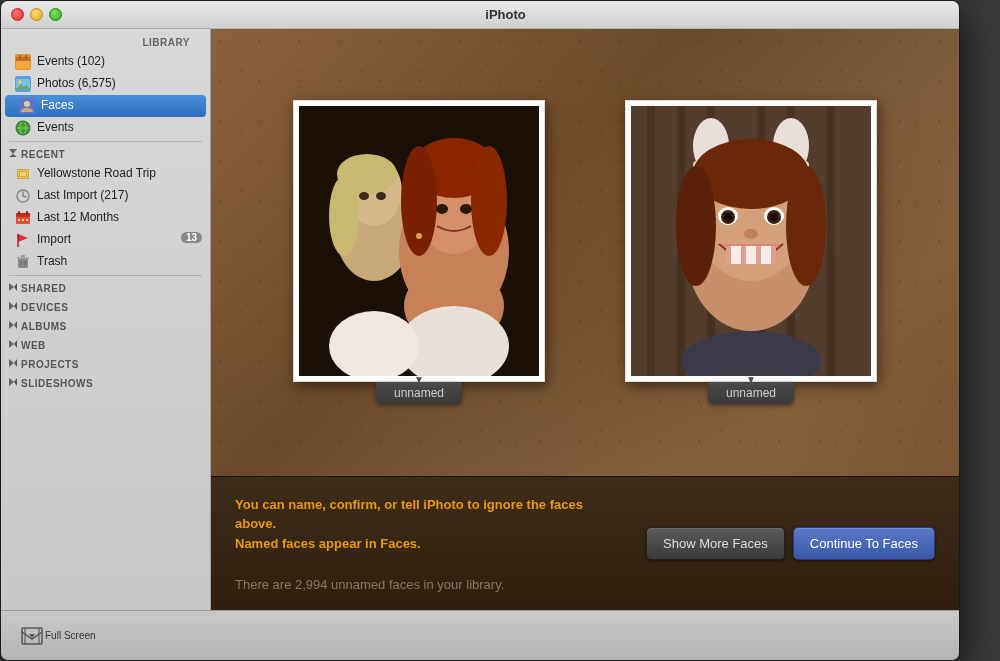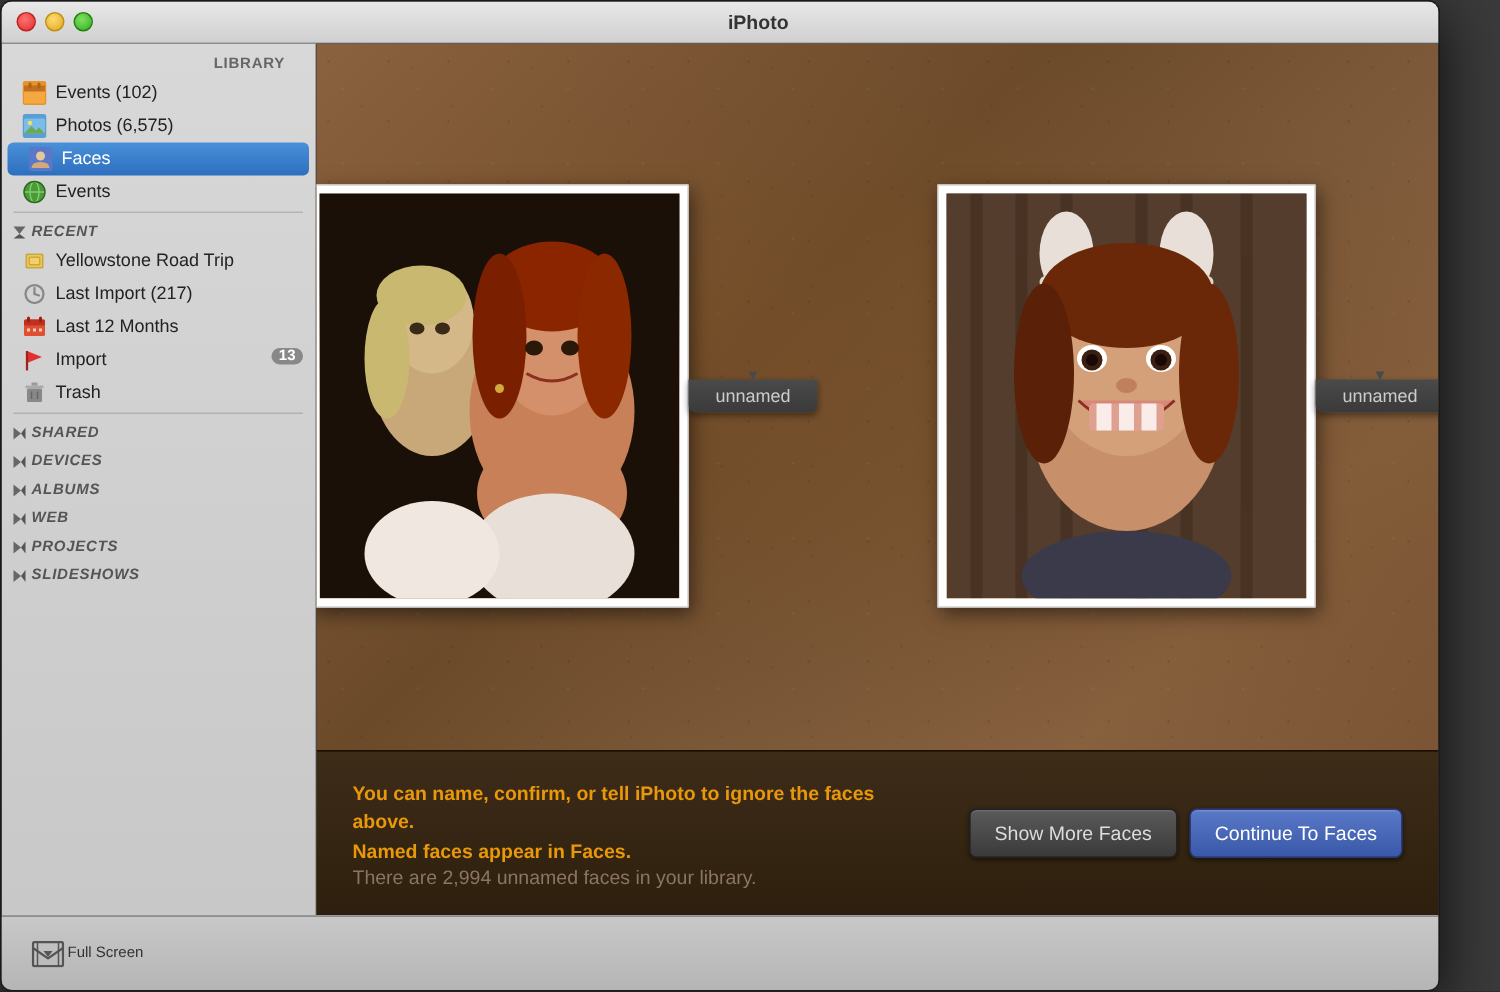--- a/index.html
+++ b/index.html
@@ -127,29 +127,27 @@
       justify-content: center;
       font-size: 14px;
     }
 
     .collapsible-section {
       cursor: pointer;
     }
 
     .collapsible-header {
       display: flex;
-      align-items: center;
       padding: 5px 8px 3px 8px;
       font-size: 10px;
       font-weight: 700;
       color: #555;
       text-transform: uppercase;
       letter-spacing: 0.5px;
       gap: 4px;
-      font-style: italic;
     }
 
     .triangle {
       width: 0;
       height: 0;
       border-style: solid;
     }
 
     .triangle-down {
       border-left: 4px solid transparent;
@@ -194,21 +192,21 @@
       background-image:
         radial-gradient(circle at 20% 30%, rgba(0,0,0,0.15) 1px, transparent 1px),
         radial-gradient(circle at 50% 70%, rgba(0,0,0,0.1) 1px, transparent 1px),
         radial-gradient(circle at 80% 20%, rgba(0,0,0,0.12) 1px, transparent 1px),
         radial-gradient(circle at 35% 60%, rgba(255,255,255,0.05) 1px, transparent 1px);
       background-size: 40px 40px, 60px 60px, 80px 80px, 50px 50px;
     }
 
     .face-card {
       display: flex;
-      flex-direction: row;
+      flex-direction: column;
       align-items: center;
       gap: 0;
       position: relative;
       z-index: 1;
     }
 
     .face-photo-wrapper {
       background: white;
       padding: 5px;
       box-shadow: 2px 4px 12px rgba(0,0,0,0.5);
@@ -274,21 +272,21 @@
 
     .bottom-text {
       flex: 1;
     }
 
     .bottom-highlight {
       color: #e8980a;
       font-size: 13px;
       font-weight: 600;
       line-height: 1.5;
-      margin-bottom: 0;
+      margin-bottom: 24px;
     }
 
     .bottom-subtitle {
       color: #8a7560;
       font-size: 13px;
     }
 
     .bottom-buttons {
       display: flex;
       flex-direction: row;

